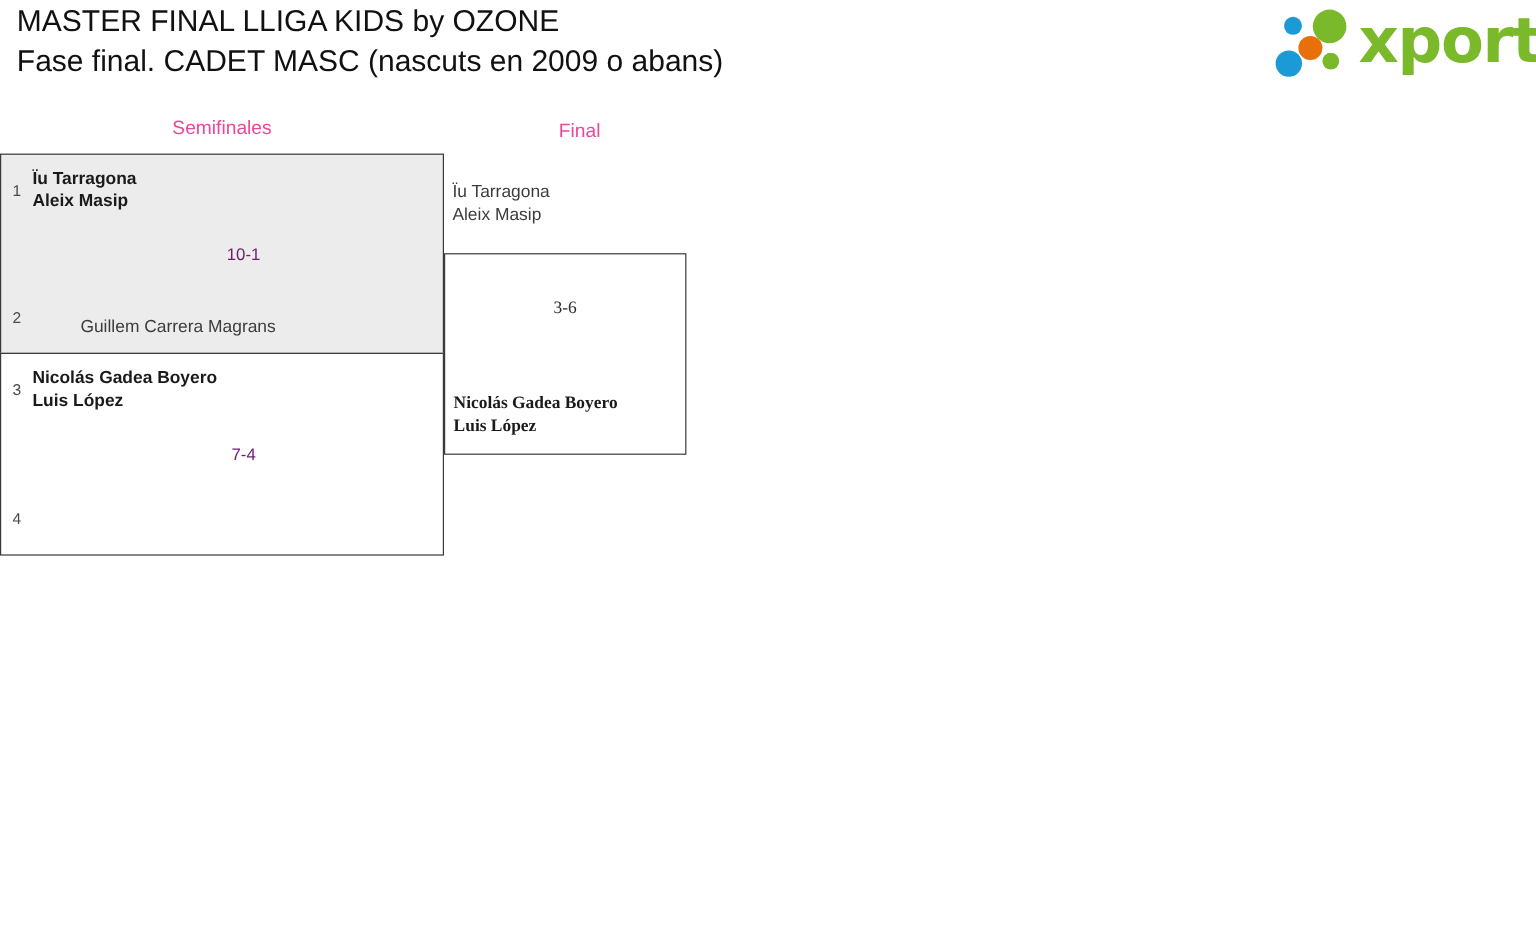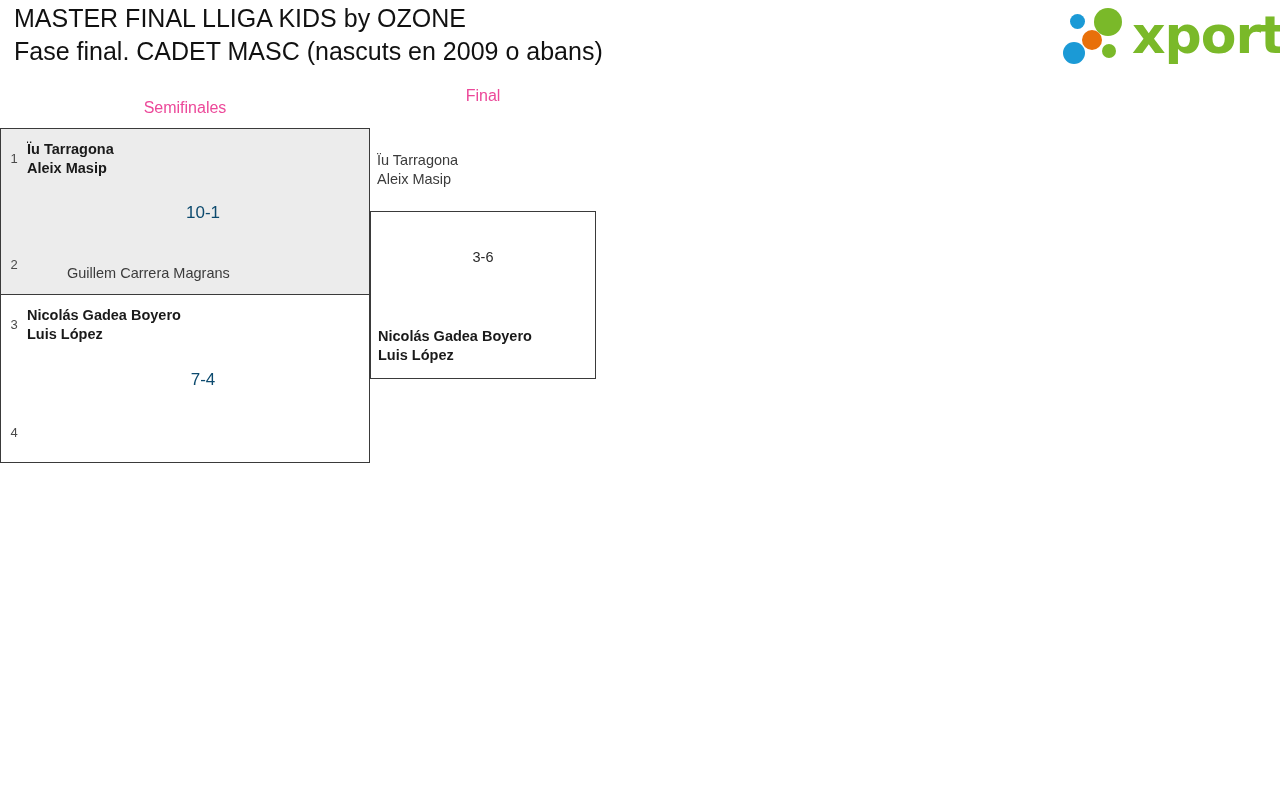--- a/index.html
+++ b/index.html
@@ -63,33 +63,33 @@
   .round-header {
     position: absolute;
     font-size: 16px;
     line-height: 20px;
     font-weight: 400;
     color: #ec4899;
     text-align: center;
     white-space: nowrap;
   }
   #round-header-0 { left: 0px;   top: 98px; width: 370px; }
-  #round-header-1 { left: 370px; top: 86px; width: 226px; }
+  #round-header-1 { left: 370px; top: 100px; width: 226px; }
 
   
   .match {
     position: absolute;
     border: 1px solid #3a3a3a;
   }
   .match.shaded { background: #ececec; }
   .match.plain  { background: #ffffff; }
 
   #match-sf1 { left: 0px;   top: 128px; width: 370px; height: 167px; }
   #match-sf2 { left: 0px;   top: 294px; width: 370px; height: 169px; }
-  #match-final { left: 370px; top: 211px; width: 226px; height: 168px; }
+  #match-final { left: 370px; top: 211px; width: 202px; height: 168px; font-family: Liberation Serif, serif; }
 
   
   .seed {
     position: absolute;
     left: 5px;
     width: 16px;
     text-align: center;
     font-size: 13px;
     line-height: 15px;
     color: #4a4a4a;
@@ -113,23 +113,23 @@
   .team-bottom { bottom: 11px; }
   .team .player { white-space: nowrap; overflow: hidden; text-overflow: ellipsis; }
 
   
   .score {
     position: absolute;
     left: 0; right: 0;
     top: 50%;
     transform: translateY(-50%);
     text-align: center;
-    font-size: 17px;
+    font-size: 14px;
     line-height: 19px;
-    color: #0c4a6e;
+    color: #701a75;
     font-weight: 400;
     padding-left: 36px;
   }
 
   
   .float-team {
     position: absolute;
     font-size: 14.5px;
     line-height: 19px;
   }

